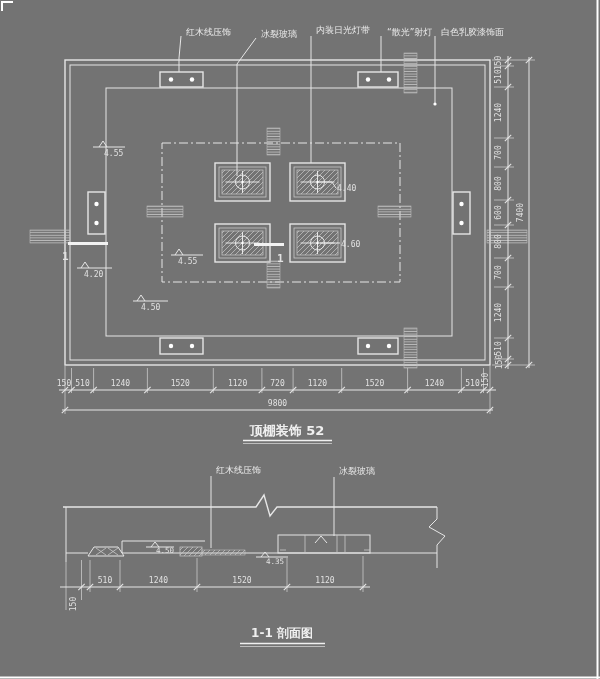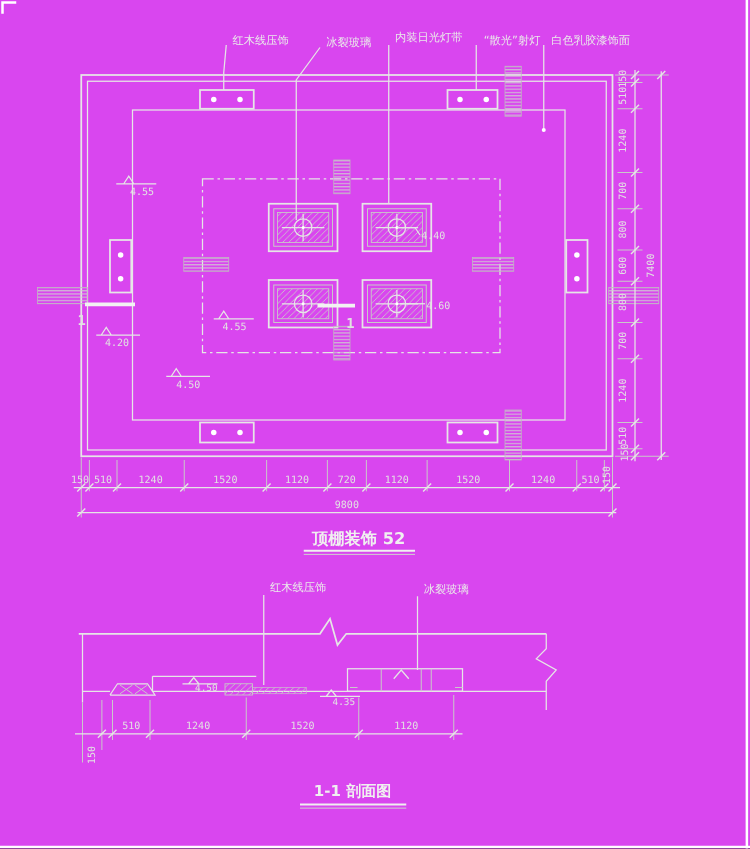--- a/index.html
+++ b/index.html
@@ -1,16 +1,16 @@
 <!DOCTYPE html>
 <html><head>
 <meta charset="utf-8">
 <style>
   html,body{margin:0;padding:0;background:#000;}
-  .canvas{position:relative;width:600px;height:679px;background:#d946ef;overflow:hidden;}
+  .canvas{position:relative;width:600px;height:679px;background:#737373;overflow:hidden;}
   svg{display:block;}
   svg *{vector-effect:none;}
   .ln{stroke:#e6e6e6;fill:none;stroke-width:1;}
   .thick{stroke-width:1.4;}
   .thin{stroke:#c9c9c9;stroke-width:0.8;}
   .heavy{stroke:#f2f2f2;stroke-width:3;}
   .dash{stroke-dasharray:9 3 2 3;}
   text{font-family:"DejaVu Sans Mono","Liberation Mono",monospace;fill:#e2e2e2;stroke:none;}
   .cn{font-family:"DejaVu Sans","Liberation Sans",sans-serif;fill:#eaeaea;}
   .dim{font-size:8px;}

